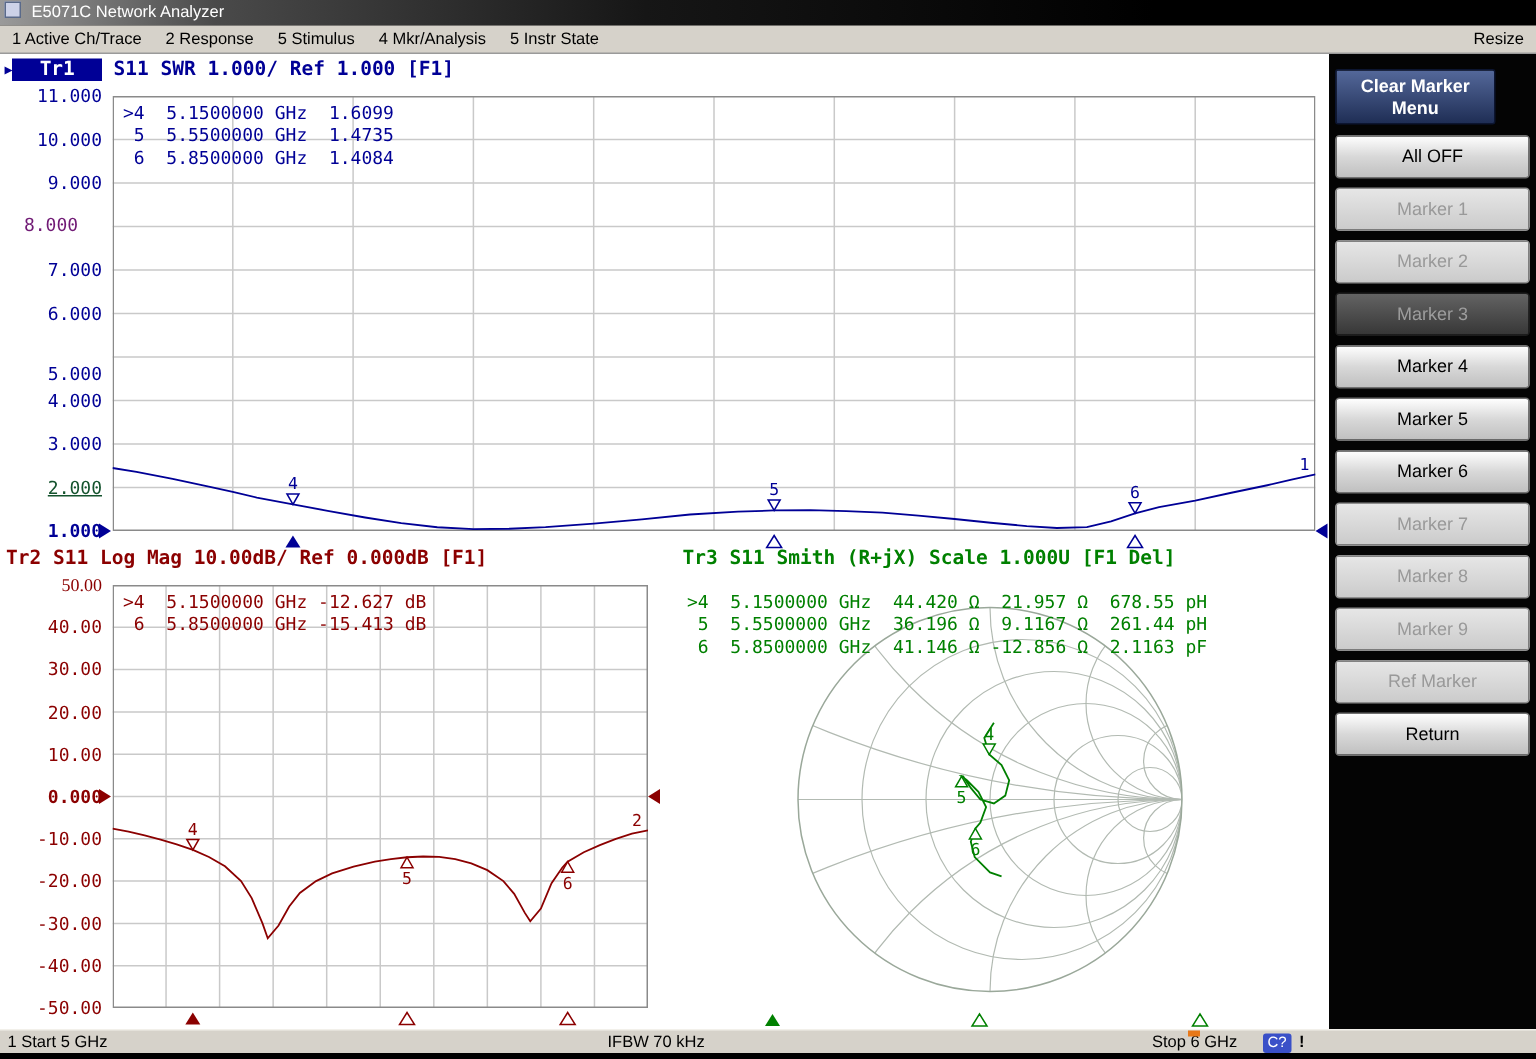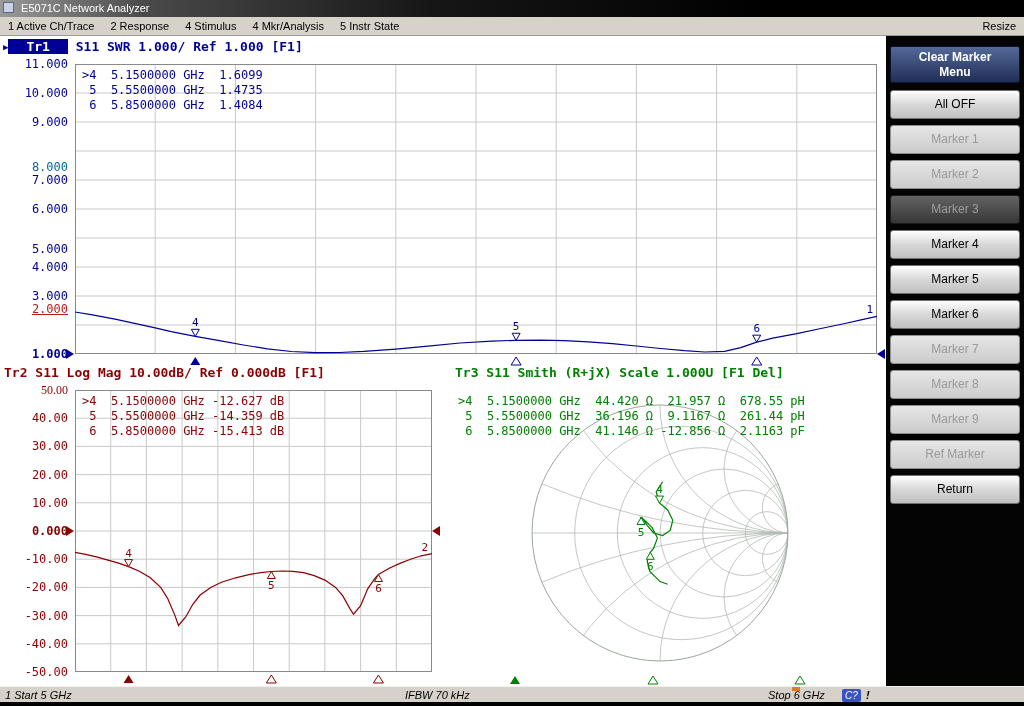--- a/index.html
+++ b/index.html
@@ -39,70 +39,70 @@
   .r2{left:82px;top:358px;color:#8b0000;}
   .r3{left:458px;top:358px;color:#008000;}
 
   .arr{position:absolute;width:0;height:0;border-top:5px solid transparent;border-bottom:5px solid transparent;}
   .arr.right{border-left:8px solid currentColor;}
   .arr.left{border-right:8px solid currentColor;}
   .a-tr1{color:#000096;}
   .a-tr2{color:#8b0000;}
 
   .sidebar{position:absolute;left:886px;top:36px;width:138px;height:650px;background:#040404;}
-  .sk-header{position:absolute;left:4px;top:10px;width:130px;height:37px;box-sizing:border-box;
+  .sk-header{position:absolute;left:4px;top:10px;width:107px;height:37px;box-sizing:border-box;
     background:linear-gradient(#54689a,#1f2e55);border:1px solid #0c1530;border-radius:2px;
     color:#fff;font-size:12px;font-weight:bold;text-align:center;padding-top:3px;line-height:15px;}
   .sk-list{position:absolute;left:4px;top:54px;width:130px;}
   .softkey{height:29px;box-sizing:border-box;margin-bottom:6px;border-radius:3px;text-align:center;line-height:27px;font-size:12px;cursor:default;}
   .softkey.normal{background:linear-gradient(#fefefe,#d8d8d8 50%,#c0c0c0);border:1px solid #707070;color:#000;}
   .softkey.disabled{background:linear-gradient(#e6e6e6,#cbcbcb);border:1px solid #8e8e8e;color:#999;}
   .softkey.active{background:linear-gradient(#636363,#373737);border:1px solid #1c1c1c;color:#9d9d9d;}
 
-  .statusbar{position:absolute;left:0;top:686px;width:1024px;height:16px;background:#d6d2ca;border-top:1px solid #f2f0ea;box-sizing:border-box;font-size:11px;color:#000;font-style:italic;}
+  .statusbar{position:absolute;left:0;top:686px;width:1024px;height:16px;background:#d6d2ca;border-top:1px solid #f2f0ea;box-sizing:border-box;font-size:11px;color:#000;}
   .st-left{position:absolute;left:5px;line-height:17px;}
   .st-center{position:absolute;left:405px;line-height:17px;}
   .st-right{position:absolute;left:768px;line-height:17px;}
   .st-badge{position:absolute;left:842px;top:2px;background:#3a50c8;color:#fff;font-size:10px;line-height:13px;padding:0 3px;border-radius:2px;}
   .st-alert{position:absolute;left:866px;line-height:17px;font-weight:bold;}
   .st-orange{position:absolute;left:792px;top:0;width:8px;height:4px;background:#e87818;}
 </style>
 </head>
 <body>
 
 <div class="titlebar">
   <span class="appicon"></span>
   <span>E5071C Network Analyzer</span>
 </div>
 
 <div class="menubar">
   <div class="menu-items">
       <div>1 Active Ch/Trace</div>
       <div>2 Response</div>
-      <div>4 Stimulus</div>
+      <div>5 Stimulus</div>
       <div>4 Mkr/Analysis</div>
       <div>5 Instr State</div>
     </div>
   <div class="menu-right">Resize</div>
 </div>
 
 <div class="main">
   <div class="tr-header tr1h"><span class="tr1-arrow">▶</span><span class="tr1-chip">Tr1</span><span> S11 SWR 1.000/ Ref 1.000 [F1]</span></div>
 
   <div id="ylayer">
       <div class="ylab" style="top: 21px; color: rgb(0, 0, 150);">11.000</div>
       <div class="ylab" style="top: 50px; color: rgb(0, 0, 150);">10.000</div>
       <div class="ylab" style="top: 79px; color: rgb(0, 0, 150);">9.000</div>
-      <div class="ylab" style="top: 124px; color: #0369a1;">8.000</div>
+      <div class="ylab" style="top: 107px; color: #701a75; text-align: center;">8.000</div>
       <div class="ylab" style="top: 137px; color: rgb(0, 0, 150);">7.000</div>
       <div class="ylab" style="top: 166px; color: rgb(0, 0, 150);">6.000</div>
       <div class="ylab" style="top: 195px; color: rgb(0, 0, 150); margin-top: 11px;">5.000</div>
       <div class="ylab" style="top: 224px; color: rgb(0, 0, 150);">4.000</div>
       <div class="ylab" style="top: 253px; color: rgb(0, 0, 150);">3.000</div>
-      <div class="ylab" style="top: 266px; color: #b91c1c; text-decoration: underline;">2.000</div>
+      <div class="ylab" style="top: 282px; color: #14532d; text-decoration: underline;">2.000</div>
       <div class="ylab ref" style="top: 311px; color: rgb(0, 0, 150);">1.000</div>
       <div class="ylab" style="top: 347px; color: rgb(139, 0, 0); font-family: Liberation Serif, serif;">50.00</div>
       <div class="ylab" style="top: 375.2px; color: rgb(139, 0, 0);">40.00</div>
       <div class="ylab" style="top: 403.4px; color: rgb(139, 0, 0);">30.00</div>
       <div class="ylab" style="top: 431.6px; color: rgb(139, 0, 0);">20.00</div>
       <div class="ylab" style="top: 459.8px; color: rgb(139, 0, 0);">10.00</div>
       <div class="ylab ref" style="top: 488px; color: rgb(139, 0, 0);">0.000</div>
       <div class="ylab" style="top: 516.2px; color: rgb(139, 0, 0);">-10.00</div>
       <div class="ylab" style="top: 544.4px; color: rgb(139, 0, 0);">-20.00</div>
       <div class="ylab" style="top: 572.6px; color: rgb(139, 0, 0);">-30.00</div>
@@ -215,21 +215,20 @@
       <polygon points="201.056,129.512 197.056,136.512 205.056,136.512" fill="#fff" stroke="#008000" stroke-width="1"></polygon>
       <text x="201.056" y="147.512" text-anchor="middle" fill="#008000" font-size="11" font-family="DejaVu Sans Mono, monospace">5</text>
       <polygon points="213,288 208,296 218,296" fill="#fff" stroke="#008000" stroke-width="1"></polygon>
       <polygon points="210.272,164.328 206.272,171.328 214.272,171.328" fill="#fff" stroke="#008000" stroke-width="1"></polygon>
       <text x="210.272" y="182.328" text-anchor="middle" fill="#008000" font-size="11" font-family="DejaVu Sans Mono, monospace">6</text>
       <polygon points="360,288 355,296 365,296" fill="#fff" stroke="#008000" stroke-width="1"></polygon>
     </svg>
 
   <div class="readouts r2" id="r2">
       <div>&gt;4  5.1500000 GHz -12.627 dB</div>
-      <div> 5  5.5500000 GHz -14.359 dB</div>
       <div> 6  5.8500000 GHz -15.413 dB</div>
     </div>
   <div class="readouts r3" id="r3">
       <div>&gt;4  5.1500000 GHz  44.420 Ω  21.957 Ω  678.55 pH</div>
       <div> 5  5.5500000 GHz  36.196 Ω  9.1167 Ω  261.44 pH</div>
       <div> 6  5.8500000 GHz  41.146 Ω -12.856 Ω  2.1163 pF</div>
     </div>
 
   <div class="arr right a-tr1" style="left:66px;top:313px;"></div>
   <div class="arr left a-tr1" style="left:877px;top:313px;"></div>

